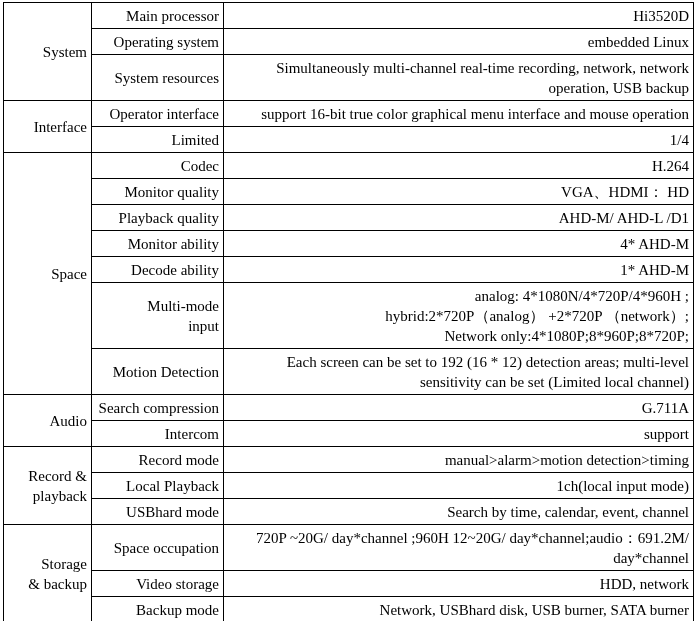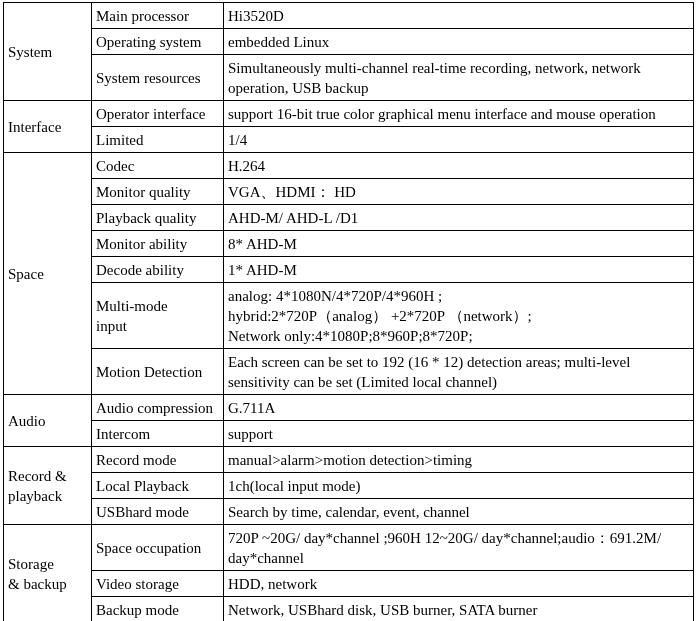--- a/index.html
+++ b/index.html
@@ -16,21 +16,21 @@
   }
   table.spec-table {
     border-collapse: collapse;
     table-layout: fixed;
     width: 690px;
     margin: 2px 0 0 3px;
     font-size: 15px;
   }
   table.spec-table td {
     border: 1px solid #000000;
-    text-align: left;
+    text-align: right;
     vertical-align: middle;
     padding: 2.5px 4px;
     line-height: 20px;
     white-space: pre-line;
     overflow: hidden;
   }
   td.cat {
     
   }
   td.lbl {
@@ -84,42 +84,42 @@
     <tr>
       <td class="lbl">Monitor quality</td>
       <td class="val">VGA、HDMI： HD</td>
     </tr>
     <tr>
       <td class="lbl">Playback quality</td>
       <td class="val">AHD-M/ AHD-L /D1</td>
     </tr>
     <tr>
       <td class="lbl">Monitor ability</td>
-      <td class="val">8* AHD-M</td>
+      <td class="val">4* AHD-M</td>
     </tr>
     <tr>
       <td class="lbl">Decode ability</td>
       <td class="val">1* AHD-M</td>
     </tr>
     <tr>
       <td class="lbl">Multi-mode
 input</td>
       <td class="val">analog: 4*1080N/4*720P/4*960H ;
 hybrid:2*720P（analog） +2*720P （network）;
 Network only:4*1080P;8*960P;8*720P;</td>
     </tr>
     <tr>
       <td class="lbl">Motion Detection</td>
       <td class="val">Each screen can be set to 192 (16 * 12) detection areas; multi-level
 sensitivity can be set (Limited local channel)</td>
     </tr>
 
     <tr>
       <td class="cat" rowspan="2">Audio</td>
-      <td class="lbl">Audio compression</td>
+      <td class="lbl">Search compression</td>
       <td class="val">G.711A</td>
     </tr>
     <tr>
       <td class="lbl">Intercom</td>
       <td class="val">support</td>
     </tr>
 
     <tr>
       <td class="cat" rowspan="3">Record &amp;
 playback</td>

